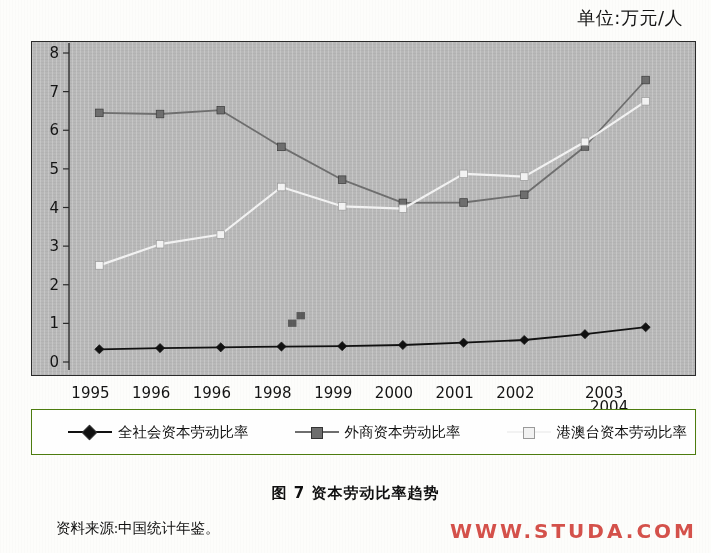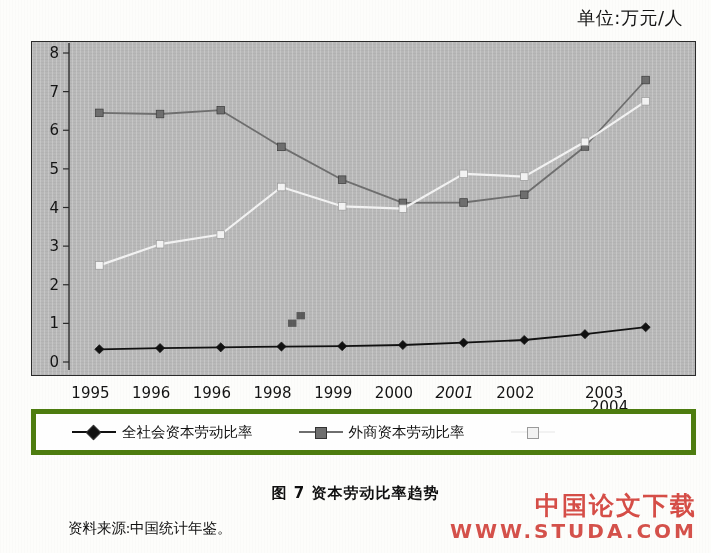--- a/index.html
+++ b/index.html
@@ -83,21 +83,21 @@
     color: #141414;
   }
 
   
   #legend-box {
     position: absolute;
     left: 31px;
     top: 409px;
     width: 665px;
     height: 46px;
-    border: 5px solid #4d7c0f;
+    border: 1px solid #4d7c0f;
     box-sizing: border-box;
     background: #fefefe;
   }
   .legend-items {
     position: absolute;
     left: 0; top: 0;
     width: 100%;
     height: 100%;
     display: flex;
     align-items: center;
@@ -149,21 +149,20 @@
     color: #101010;
     letter-spacing: 1px;
   }
   #source-note {
     position: absolute;
     left: 56px;
     top: 519px;
     font-size: 14.5px;
     font-family: Liberation Serif, serif;
     color: #101010;
-    margin-left: 12px;
   }
 
   
   #watermark {
     position: absolute;
     right: 14px;
     bottom: 10px;
     text-align: right;
     pointer-events: none;
     opacity: 0.88;
@@ -253,21 +252,21 @@
         <div class="y-tick-label" style="left: 2px; top: 118.875px;">5</div>
         <div class="y-tick-label" style="left: 2px; top: 80.25px;">6</div>
         <div class="y-tick-label" style="left: 2px; top: 41.625px;">7</div>
         <div class="y-tick-label" style="left: 2px; top: 3px;">8</div>
         <div class="x-tick-label" style="left: 40.35px; top: 343px;">1995</div>
         <div class="x-tick-label" style="left: 101.05px; top: 343px;">1996</div>
         <div class="x-tick-label" style="left: 161.75px; top: 343px;">1996</div>
         <div class="x-tick-label" style="left: 222.45px; top: 343px;">1998</div>
         <div class="x-tick-label" style="left: 283.15px; top: 343px;">1999</div>
         <div class="x-tick-label" style="left: 343.85px; top: 343px;">2000</div>
-        <div class="x-tick-label" style="left: 404.55px; top: 343px; font-style: italic;">2001</div>
+        <div class="x-tick-label" style="left: 404.55px; top: 343px;">2001</div>
         <div class="x-tick-label" style="left: 465.25px; top: 343px;">2002</div>
         <div class="x-tick-label" style="left: 554px; top: 343px;">2003</div>
         <div class="x-tick-label" style="left: 559px; top: 343px; margin-top: 14px;">2004</div>
       </div>
   </div>
 
   <div id="legend-box">
     <div class="legend-items" id="legend-items">
         <div class="legend-item i0">
           <span class="legend-line">
@@ -281,27 +280,27 @@
             <span class="ln" style="background: rgb(110, 110, 110);"></span>
             <span class="mk square" style="background: rgb(110, 110, 110); border: 1px solid rgb(51, 51, 51);"></span>
           </span>
           <span>外商资本劳动比率</span>
         </div>
         <div class="legend-item i2">
           <span class="legend-line">
             <span class="ln" style="background: rgb(242, 242, 242);"></span>
             <span class="mk square" style="background: rgb(242, 242, 242); border: 1px solid rgb(154, 154, 154);"></span>
           </span>
+          <span>港澳台资本劳动比率</span>
         </div>
       </div>
   </div>
 
   <div class="smudge" style="left:288px; top:312px;">▄▀</div>
 
   <div id="figure-caption">图 7   资本劳动比率趋势</div>
   <div id="source-note">资料来源:中国统计年鉴。</div>
 
   <div id="watermark">
-    <div class="wm-cn">中国论文下载</div>
     <div class="wm-en">WWW.STUDA.COM</div>
   </div>
 
 </div>
 
 </body></html>

